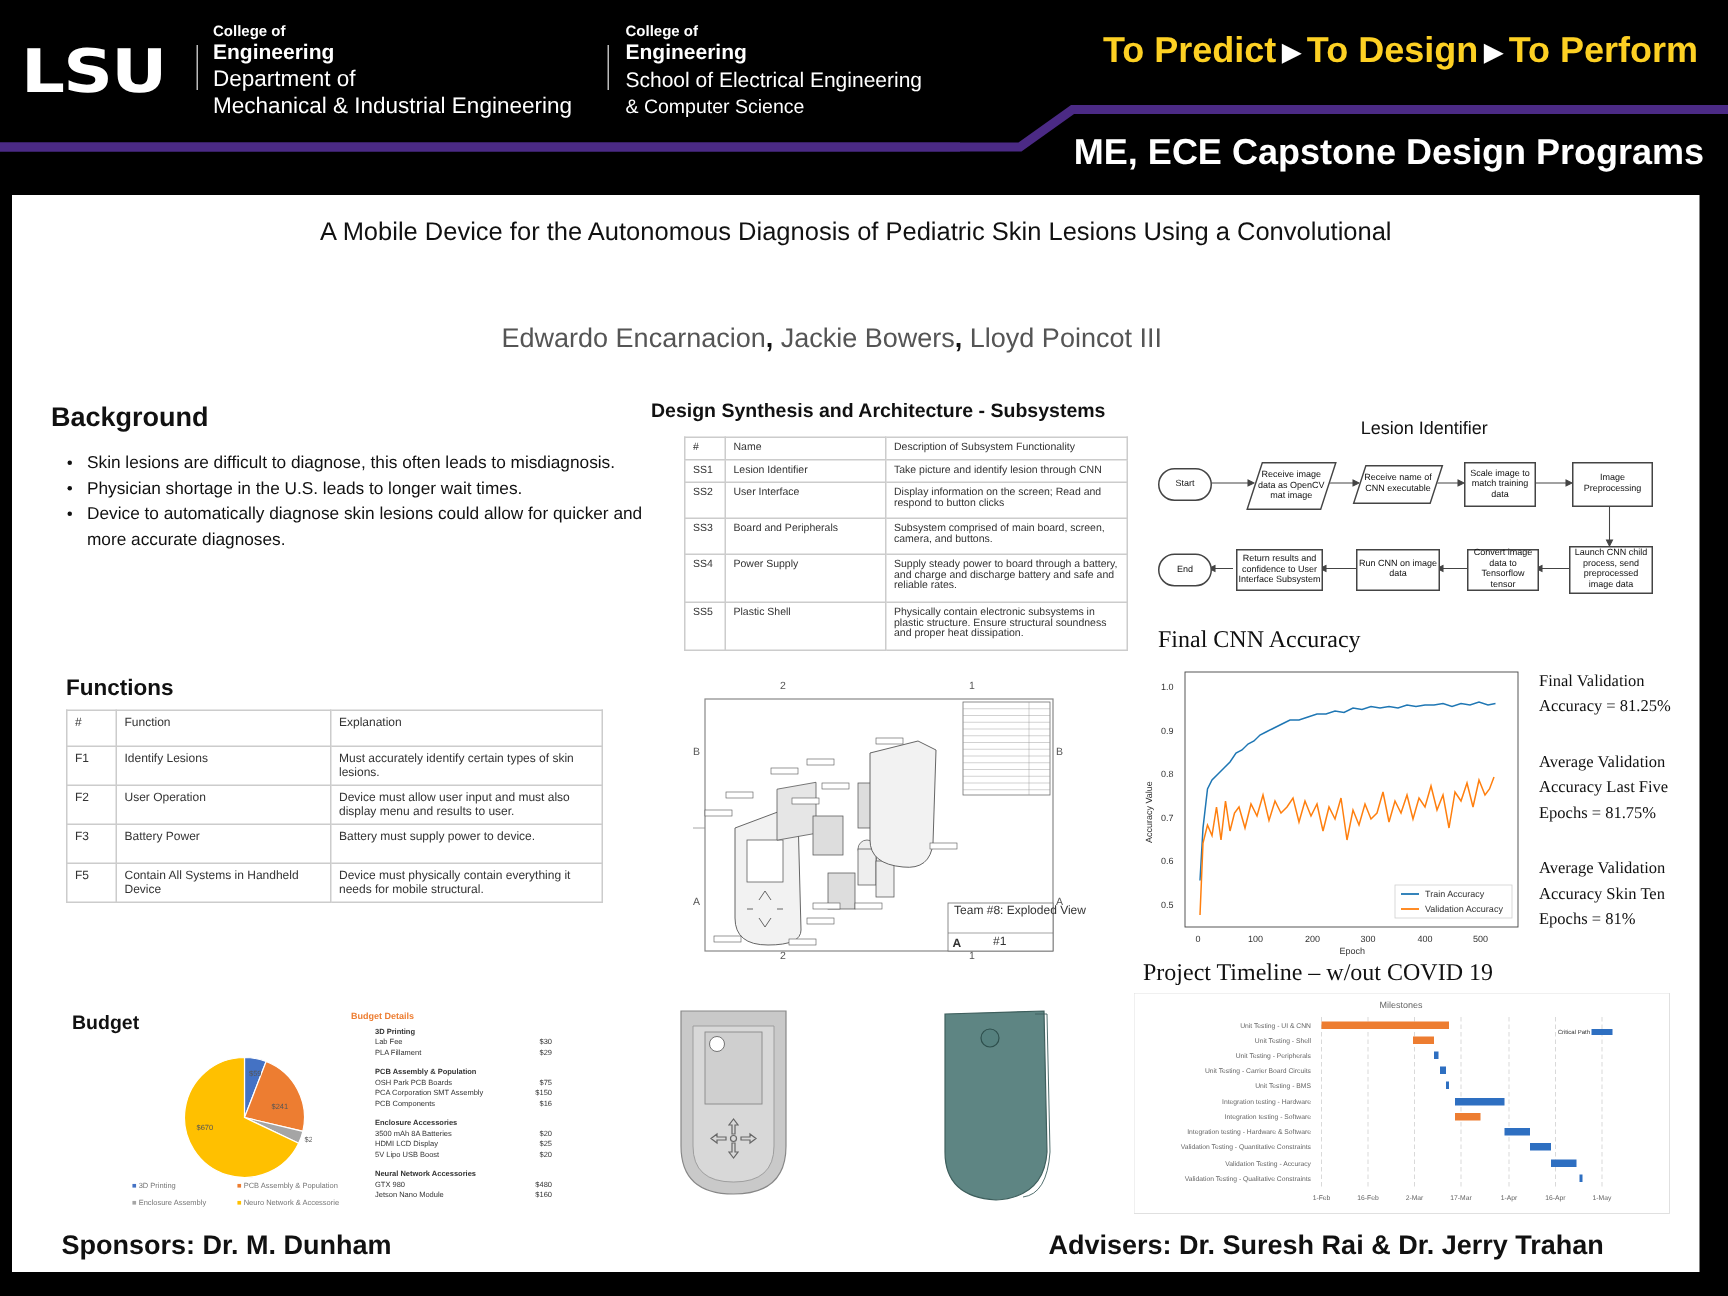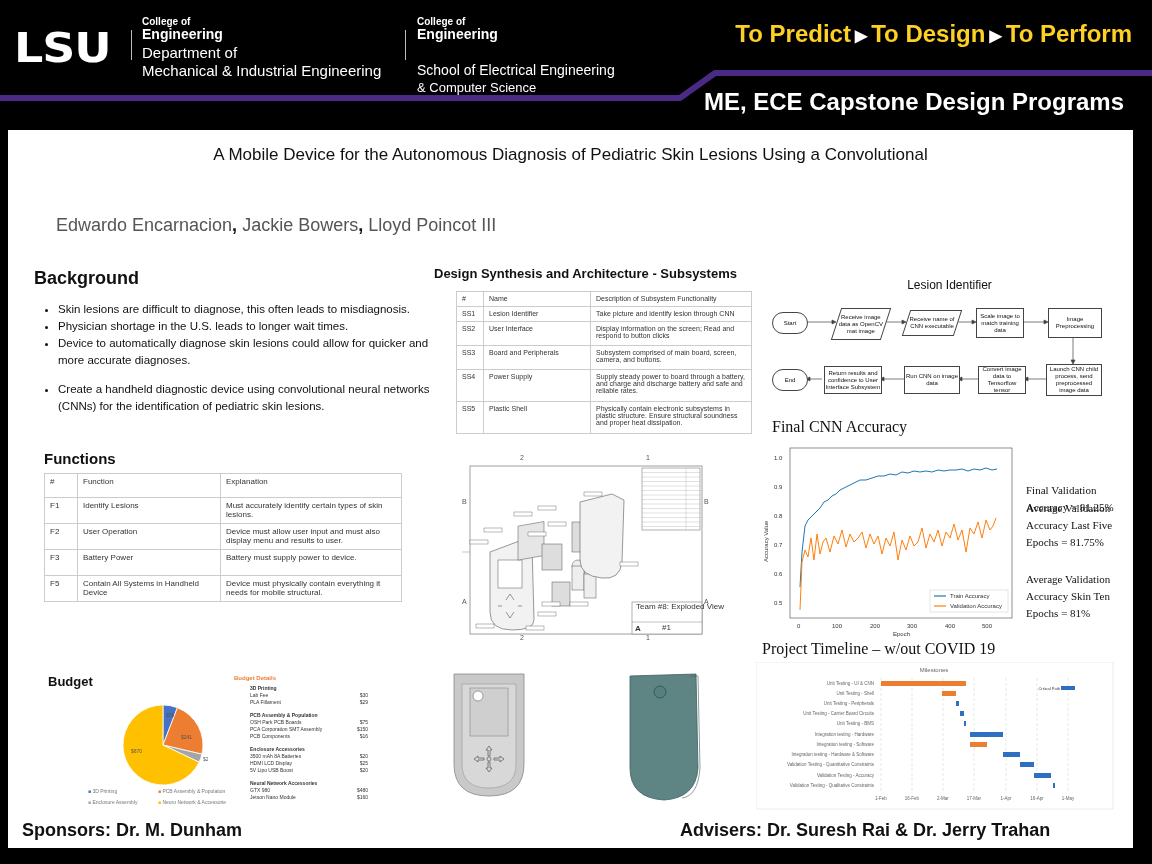--- a/index.html
+++ b/index.html
@@ -7,55 +7,55 @@
   .abs{position:absolute;}
   
   #header{left:0;top:0;width:1152px;height:130px;background:#000;}
   .lsu-logo{left:14px;top:28px;font-family:"DejaVu Sans",sans-serif;font-weight:bold;font-size:40px;color:#fff;letter-spacing:-1px;line-height:1;transform:scaleX(1.15);transform-origin:left;}
   .vsep{width:1px;background:#bbb;}
   .coe-small{font-family:"Liberation Sans Narrow","Liberation Sans",sans-serif;font-size:10px;font-weight:bold;color:#fff;line-height:1;}
   .coe-eng{font-size:14px;font-weight:bold;color:#fff;line-height:1;}
   .dept{font-size:15px;color:#fff;line-height:18px;}
   .tagline{right:20px;top:20px;font-size:24px;font-weight:bold;color:#fdd023;white-space:nowrap;margin-left:28px;}
   .tagline .arr{color:#fff;font-size:16px;margin:0 4px;vertical-align:middle;}
-  .capstone{right:28px;top:88px;font-size:24px;font-weight:bold;color:#fff;white-space:nowrap;}
+  .capstone{right:16px;top:88px;font-size:24px;font-weight:bold;color:#fff;white-space:nowrap;}
   
   #poster{left:8px;top:130px;width:1125px;height:718px;background:#fff;}
   .title{left:0;width:1125px;top:13px;text-align:center;font-size:17px;color:#111;line-height:23px;}
-  .authors{left:0;width:1093px;top:85px;font-size:18px;color:#555;padding-left:48px;}
+  .authors{left:0;width:1093px;top:85px;text-align:center;font-size:18px;color:#555;}
   .authors b{color:#111;}
   h2.sec{margin:0;font-weight:bold;font-size:18px;color:#111;}
   ul.bul{margin:0;padding:0 0 0 24px;font-size:11.5px;color:#111;line-height:17px;}
   table.t{border-collapse:collapse;font-size:8px;color:#333;}
   table.t td{border:1px solid #ccc;padding:3px 5px;vertical-align:top;}
   
   .fc{font-size:6px;color:#111;text-align:center;display:flex;align-items:center;justify-content:center;border:1px solid #444;background:#fff;line-height:7px;}
   .par{transform:skewX(-18deg);}
   .par span{display:block;transform:skewX(18deg);}
   .pill{border-radius:14px;}
   .stat{font-family:"Liberation Serif",serif;font-size:11px;color:#111;line-height:17px;}
-  .foot{font-family:"Liberation Sans",sans-serif;font-weight:bold;font-size:18px;color:#111;}
+  .foot{font-family:"Liberation Sans",sans-serif;font-weight:bold;font-size:18px;color:#111;margin-left:19px;}
 </style>
 </head>
 <body>
 
 <div id="header" class="abs" data-name="poster-header">
   <div class="abs lsu-logo" data-name="lsu-logo">LSU</div>
   <div class="abs vsep" style="left:131px;top:30px;height:30px;" data-name="divider"></div>
   <div class="abs" style="left:142px;top:17px;" data-name="me-department-block">
     <div class="coe-small" data-name="college-of-label">College of</div>
     <div class="coe-eng" data-name="college-label">Engineering</div>
     <div class="dept" style="margin-top:3px" data-name="department-line-1">Department of</div>
     <div class="dept" data-name="department-line-2">Mechanical &amp; Industrial Engineering</div>
   </div>
   <div class="abs vsep" style="left:405px;top:30px;height:30px;" data-name="divider"></div>
   <div class="abs" style="left:417px;top:17px;" data-name="ece-department-block">
     <div class="coe-small" data-name="college-of-label">College of</div>
     <div class="coe-eng" data-name="college-label">Engineering</div>
-    <div class="dept" style="margin-top:20px;font-size:14px" data-name="department-line-1">School of Electrical Engineering</div>
+    <div class="dept" style="margin-top:3px;font-size:14px" data-name="department-line-1">School of Electrical Engineering</div>
     <div class="dept" style="font-size:13px" data-name="department-line-2">&amp; Computer Science</div>
   </div>
   <div class="abs tagline" data-name="tagline">
     <span>To Predict</span><span class="arr" data-name="triangle-right-icon">▶</span><span>To Design</span><span class="arr" data-name="triangle-right-icon">▶</span><span>To Perform</span>
   </div>
   <svg class="abs" style="left:0;top:68px" width="1152" height="36" data-name="purple-stripe">
     <polyline points="0,30 680,30 715,5 1152,5" fill="none" stroke="#4b2a85" stroke-width="6"></polyline>
     <line x1="0" y1="30" x2="640" y2="30" stroke="#4b2a85" stroke-width="6"></line>
   </svg>
   <div class="abs capstone" data-name="program-title">ME, ECE Capstone Design Programs</div>
@@ -68,23 +68,20 @@
   <div class="abs authors" data-name="authors">
     <span>Edwardo Encarnacion</span><b>, </b><span>Jackie Bowers</span><b>, </b><span>Lloyd Poincot III</span>
   </div>
 
   <div class="abs" style="left:26px;top:138px;width:400px;" data-name="background-section">
     <h2 class="sec" data-name="section-heading">Background</h2>
     <ul class="bul" style="margin-top:12px" data-name="background-list">
       <li>Skin lesions are difficult to diagnose, this often leads to misdiagnosis.</li>
       <li>Physician shortage in the U.S. leads to longer wait times.</li>
       <li>Device to automatically diagnose skin lesions could allow for quicker and more accurate diagnoses.</li>
-    </ul>
-    <ul class="bul" style="margin-top:12px" data-name="objective-list">
-      <li>Create a handheld diagnostic device using convolutional neural networks (CNNs) for the identification of pediatric skin lesions.</li>
     </ul>
   </div>
 
   <div class="abs" style="left:36px;top:320px;width:360px;" data-name="functions-section">
     <h2 class="sec" style="font-size:15px" data-name="section-heading">Functions</h2>
     <table class="t" style="margin-top:6px;width:358px;" data-name="functions-table">
       <tbody>
           <tr style="height:24px" data-name="table-header-row">
             <td style="width:22px">#</td>
             <td style="width:132px">Function</td>
@@ -369,21 +366,21 @@
       <text x="8" y="120" transform="rotate(-90 8,120)">Accuracy Value</text>
     </g>
     <polyline fill="none" stroke="#1f77b4" stroke-width="1" points="40,145 42,110 45,84 48,78 52,74 56,70 60,66 64,60 68,58 72,54 76,52 80,48 84,46 88,44 92,42 96,40 100,38 106,38 112,36 118,34 124,34 130,32 136,33 142,30 148,31 154,29 160,30 166,29 172,30 178,28 184,29 190,28 196,28 202,27 208,29 214,27 220,28 226,26 232,28 237,27"></polyline>
     <polyline fill="none" stroke="#ff7f0e" stroke-width="1" points="40,168 42,120 45,108 48,115 51,96 54,118 57,92 60,112 63,100 66,96 70,110 74,94 78,102 82,88 86,105 90,92 94,100 98,96 102,90 106,106 110,92 114,102 118,94 122,112 126,96 130,104 134,90 138,118 142,98 146,108 150,94 154,104 158,100 162,86 166,106 170,92 174,100 178,88 182,104 186,90 190,96 194,82 198,98 202,88 206,110 210,86 214,92 218,80 222,96 226,78 230,88 233,84 236,76"></polyline>
     <rect x="170" y="148" width="78" height="22" fill="#fff" stroke="#ccc" stroke-width="0.5"></rect>
     <line x1="174" y1="154" x2="186" y2="154" stroke="#1f77b4" stroke-width="1.2"></line>
     <line x1="174" y1="164" x2="186" y2="164" stroke="#ff7f0e" stroke-width="1.2"></line>
     <text x="190" y="156" font-size="6" fill="#333" font-family="Liberation Sans, sans-serif">Train Accuracy</text>
     <text x="190" y="166" font-size="6" fill="#333" font-family="Liberation Sans, sans-serif">Validation Accuracy</text>
   </svg>
-  <div class="abs stat" style="left:1018px;top:316px;margin-top:36px;" data-name="final-validation-stat">
+  <div class="abs stat" style="left:1018px;top:316px;" data-name="final-validation-stat">
     <div>Final Validation</div>
     <div>Accuracy = 81.25%</div>
   </div>
   <div class="abs stat" style="left:1018px;top:370px;" data-name="last-five-stat">
     <div>Average Validation</div>
     <div>Accuracy Last Five</div>
     <div>Epochs = 81.75%</div>
   </div>
   <div class="abs stat" style="left:1018px;top:441px;" data-name="last-ten-stat">
     <div>Average Validation</div>

